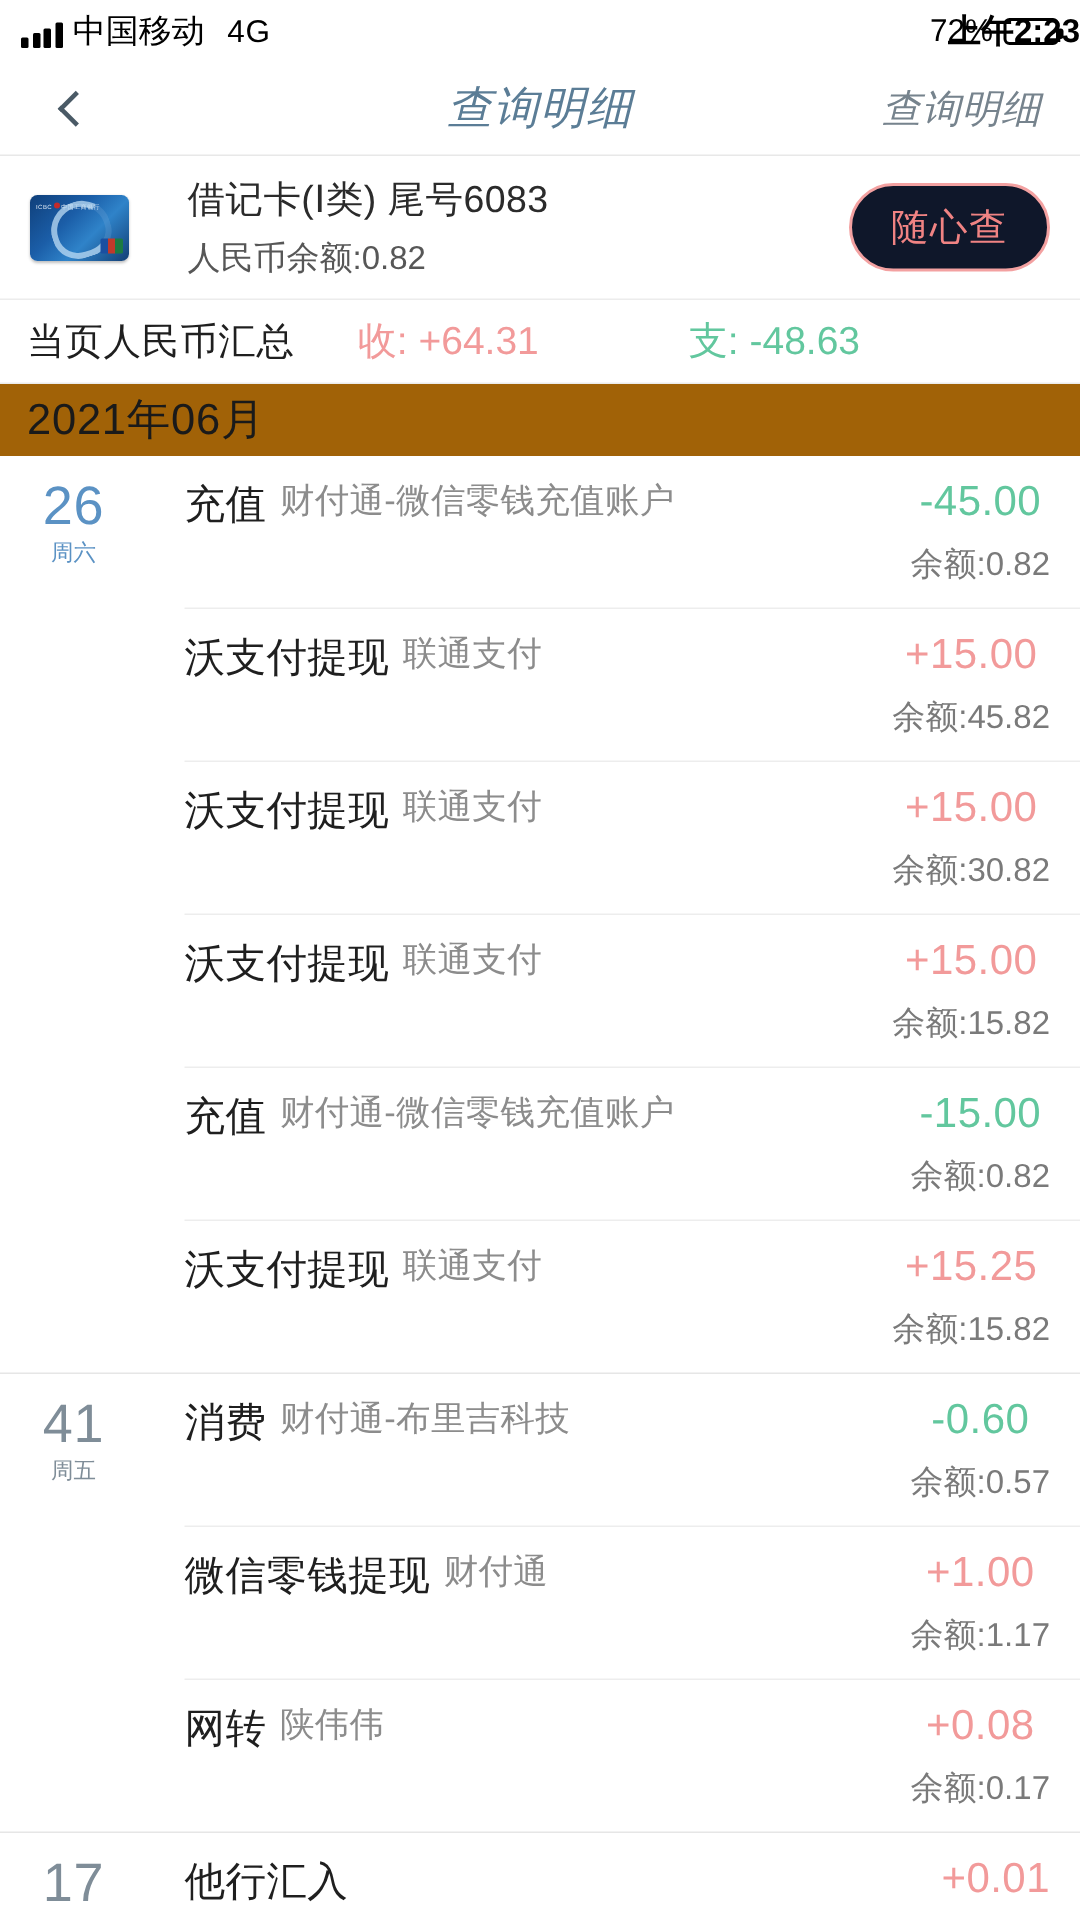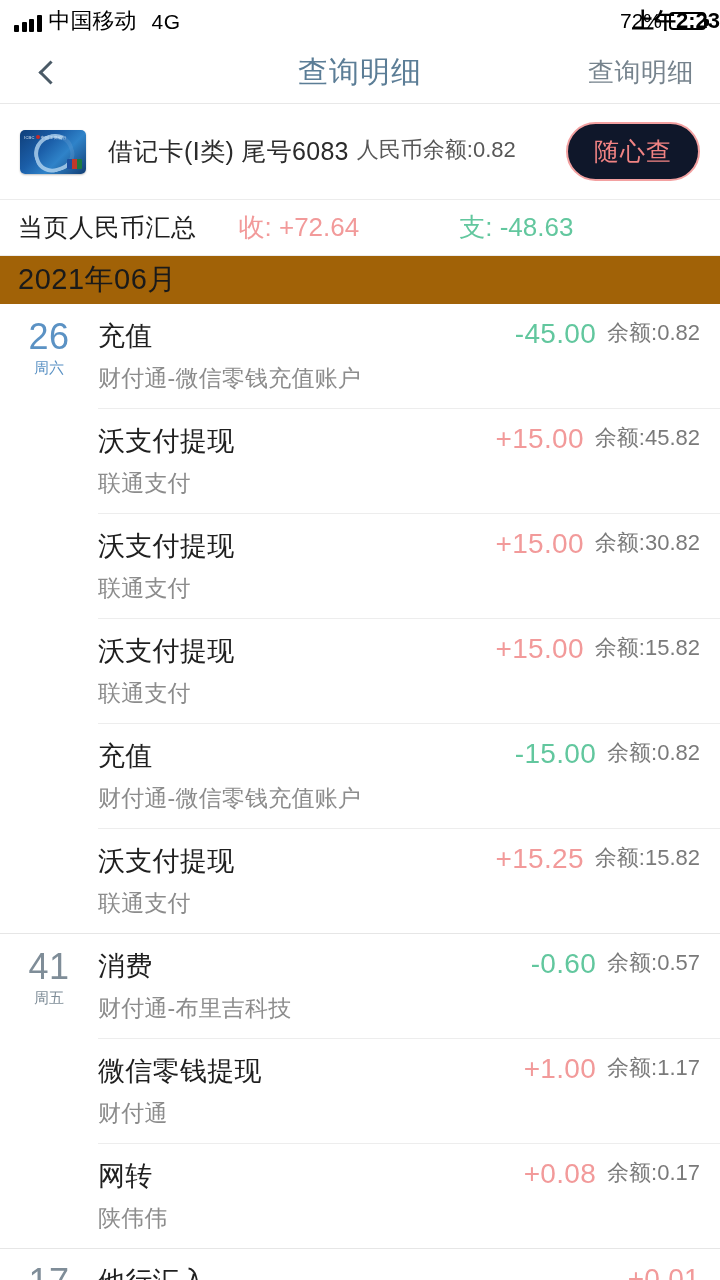--- a/index.html
+++ b/index.html
@@ -36,21 +36,21 @@
   .batt .fill { height: 100%; background: #000; border-radius: 1px; }
   .batt:after {
     content: ""; position: absolute; right: -5px; top: 5px;
     width: 3px; height: 7px; background: #000; border-radius: 0 2px 2px 0;
   }
 
   
   .navbar {
     height: 62px; background: #ffffff;
     display: flex; align-items: center; padding: 0 26px;
-    position: relative; border-bottom: 1px solid #e8e8e8;
+    position: relative; border-bottom: 1px solid #e8e8e8; font-style: italic;
   }
   .back-btn { width: 44px; height: 44px; display: flex; align-items: center; justify-content: center; }
   .chev {
     width: 17px; height: 17px;
     border-left: 3px solid #4a5a66; border-bottom: 3px solid #4a5a66;
     transform: rotate(45deg); margin-left: 5px;
   }
   .nav-title {
     position: absolute; left: 0; right: 0; text-align: center;
     font-size: 30px; color: #5b7d96; letter-spacing: 1px; pointer-events: none;
@@ -76,21 +76,21 @@
   .cardimg .icbc {
     position: absolute; left: 4px; top: 5px; font-size: 4px;
     color: #dfeaf5; letter-spacing: .3px; white-space: nowrap;
   }
   .cardimg .icbc .dot { display: inline-block; width: 4px; height: 4px; background: #c32b2b; border-radius: 50%; vertical-align: middle; margin: 0 1px; }
   .cardimg .unionpay {
     position: absolute; right: 4px; bottom: 5px; width: 15px; height: 10px;
     background: linear-gradient(90deg, #1b4fa0 33%, #c0392b 33%, #c0392b 66%, #1b7a42 66%);
     border-radius: 1px;
   }
-  .cardinfo { margin-left: 22px; display: flex; flex-direction: row; gap: 8px; }
+  .cardinfo { margin-left: 39px; display: flex; flex-direction: column; gap: 8px; }
   .cardtitle { font-size: 25px; color: #2b2b2b; letter-spacing: .3px; }
   .cardbal { font-size: 22px; color: #575757; }
   .suixin-btn {
     margin-left: auto; border: 2px solid #f3a1a1; color: #f08383;
     border-radius: 32px; padding: 11px 26px; font-size: 25px;
     letter-spacing: 1px; background: #0f172a;
   }
 
   
   .summary {
@@ -101,36 +101,36 @@
   .sum-in { font-size: 26px; color: #f29a9a; margin-left: 42px; }
   .sum-out { font-size: 26px; color: #62c79e; margin-left: 100px; }
 
   
   .month {
     background: #a16207; height: 48px; display: flex; align-items: center;
     padding: 0 18px; font-size: 29px; color: #1a1a1a; letter-spacing: .5px;
   }
 
   
-  .daygroup { background: #ffffff; display: flex; border-bottom: 1px solid #e6e6e6; }
+  .daygroup { background: #ffffff; display: flex; border-bottom: 1px solid #e6e6e6; gap: 25px; }
   .daycol { width: 98px; flex: 0 0 98px; padding-top: 14px; text-align: center; }
   .daynum { font-size: 36px; line-height: 1.05; letter-spacing: .5px; }
   .dayweek { font-size: 15px; margin-top: 3px; }
   .day-active .daynum, .day-active .dayweek { color: #5b92c4; }
   .day-muted .daynum, .day-muted .dayweek { color: #7f8d98; }
   .txcol { flex: 1 1 auto; }
   .tx {
     padding: 14px 20px 14px 0; display: flex; align-items: flex-start;
     border-top: 1px solid #ededed;
   }
   .tx:first-child { border-top: none; }
-  .tx-left { flex: 1 1 auto; display: flex; flex-direction: column; gap: 9px; }
+  .tx-left { flex: 1 1 auto; display: flex; flex-direction: row; gap: 9px; }
   .tx-title { font-size: 27px; color: #1f1f1f; letter-spacing: .3px; }
   .tx-sub { font-size: 23px; color: #8c8c8c; letter-spacing: .2px; }
-  .tx-right { text-align: center; display: flex; flex-direction: row; gap: 11px; }
+  .tx-right { text-align: center; display: flex; flex-direction: column; gap: 11px; }
   .tx-amt { font-size: 28px; letter-spacing: .3px; }
   .tx-amt.pos { color: #f29a9a; }
   .tx-amt.neg { color: #62c79e; }
   .tx-bal { font-size: 22px; color: #7a7a7a; }
 </style>
 </head>
 <body>
 
 <div class="screen">
 
@@ -168,21 +168,21 @@
     </div>
     <div class="cardinfo">
       <div class="cardtitle">借记卡(Ⅰ类) 尾号6083</div>
       <div class="cardbal">人民币余额:0.82</div>
     </div>
     <div class="suixin-btn">随心查</div>
   </div>
 
   <div class="summary">
     <span class="sum-label">当页人民币汇总</span>
-    <span class="sum-in">收: +72.64</span>
+    <span class="sum-in">收: +64.31</span>
     <span class="sum-out">支: -48.63</span>
   </div>
 
   <div id="list-root">
       <div class="month">2021年06月</div>
       <div class="daygroup">
         <div class="daycol day-active">
           <div class="daynum">26</div>
           <div class="dayweek">周六</div>
         </div>

